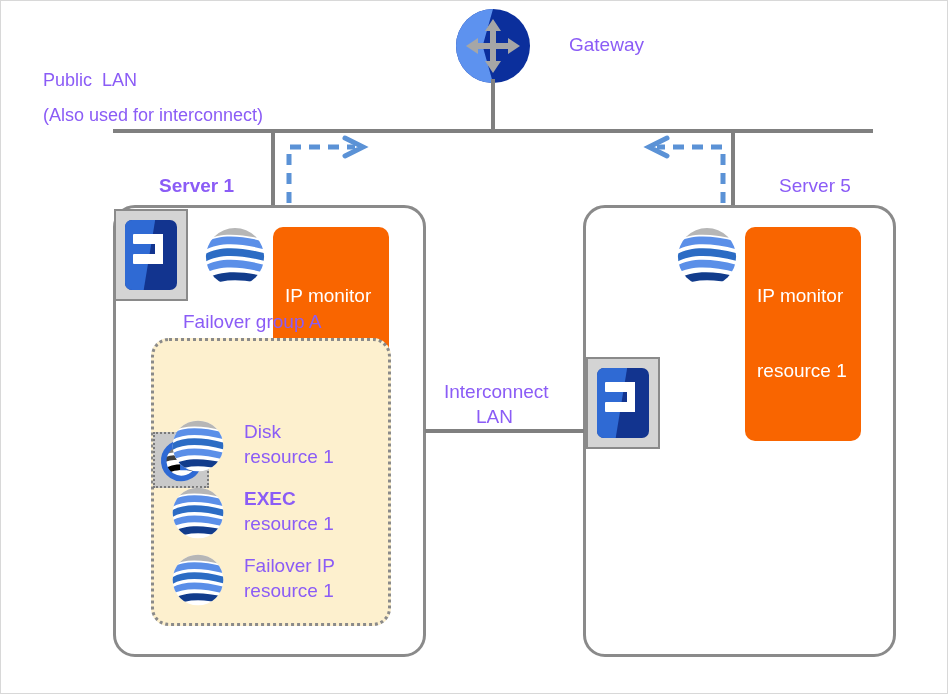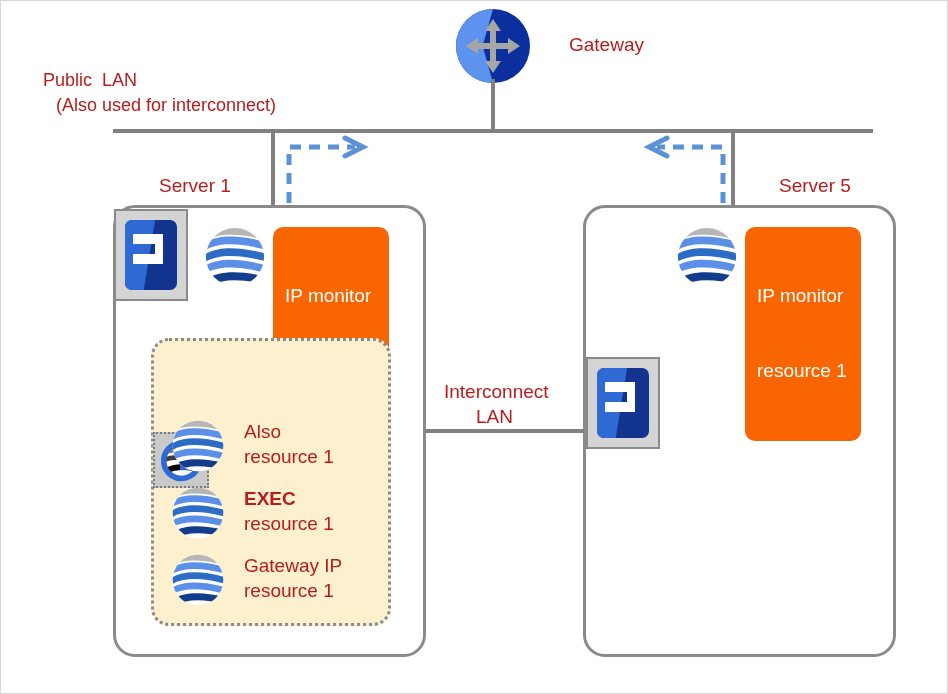--- a/index.html
+++ b/index.html
@@ -16,21 +16,21 @@
     height: 694px;
     background: #ffffff;
     border: 1px solid #d8d8d8;
     box-sizing: border-box;
     overflow: hidden;
   }
   .abs { position: absolute; }
 
   
   .label {
-    color: #b91c1c;
+    color: #8b5cf6;
     font-size: 19px;
     line-height: 25px;
     white-space: pre;
   }
   .label-lan {
     font-size: 18px;
     line-height: 26px;
   }
 
   
@@ -169,38 +169,38 @@
 
         <polygon points="64,37 52,45 52,40 37,40 37,34 52,34 52,29"></polygon>
       </g>
     </svg>
   </div>
   <div class="abs label" style="left:568px; top:31px;">Gateway</div>
 
   <div class="abs vwire" style="left:490px; top:78px; height:53px;"></div>
 
   <div class="abs label label-lan" style="left:42px; top:66px;">Public  LAN</div>
-  <div class="abs label label-lan" style="left:42px; top:91px;margin-left:13px;">(Also used for interconnect)</div>
+  <div class="abs label label-lan" style="left:42px; top:101px;">(Also used for interconnect)</div>
 
   <div class="abs hbar" style="left:112px; top:128px; width:760px;"></div>
 
   <div class="abs vwire" style="left:270px; top:131px; height:76px;"></div>
   <div class="abs vwire" style="left:730px; top:131px; height:76px;"></div>
 
   <svg class="abs arrow-svg" style="left:282px; top:136px;" width="96" height="72" viewBox="0 0 96 72">
     <path d="M6 66 L6 10 L72 10" fill="none" stroke="#5b92d6" stroke-width="5" stroke-dasharray="11 8" stroke-linecap="butt"></path>
     <polyline points="62,1 80,10 62,19" fill="none" stroke="#5b92d6" stroke-width="5" stroke-linecap="round" stroke-linejoin="miter"></polyline>
   </svg>
 
   <svg class="abs arrow-svg" style="left:636px; top:136px;" width="96" height="72" viewBox="0 0 96 72">
     <path d="M86 66 L86 10 L20 10" fill="none" stroke="#5b92d6" stroke-width="5" stroke-dasharray="11 8" stroke-linecap="butt"></path>
     <polyline points="30,1 12,10 30,19" fill="none" stroke="#5b92d6" stroke-width="5" stroke-linecap="round" stroke-linejoin="miter"></polyline>
   </svg>
 
-  <div class="abs label" style="left:158px; top:172px;">Server 1</div>
+  <div class="abs label" style="left:158px; top:172px;font-weight:bold;">Server 1</div>
   <div class="abs label" style="left:778px; top:172px;">Server 5</div>
 
   <div class="abs server-box" style="left:112px; top:204px; width:313px; height:452px;"></div>
 
   <div class="abs srv-icon" style="left:113px; top:208px;">
     <div class="srv-inner">
       <div class="srv-bar b1"></div>
       <div class="srv-bar b2"></div>
       <div class="srv-stem"></div>
     </div>
@@ -220,20 +220,21 @@
       <path d="M-6 54 C 10 40, 34 40, 70 50 L70 42 C 34 32, 10 32, -6 46 Z" fill="#5b8fe8"></path>
       <path d="M-6 70 C 10 54, 34 52, 70 62 L70 54 C 34 44, 10 46, -6 60 Z" fill="#123c8c"></path>
     </g>
   </svg>
 
   <div class="abs badge" style="left:272px; top:226px; width:116px;">
     <div>IP monitor</div>
     <div>resource 1</div>
   </div>
 
+  <div class="abs label" style="left:182px; top:308px;">Failover group A</div>
 
   <div class="abs fgroup" style="left:150px; top:337px; width:240px; height:288px;"></div>
 
   <div class="abs group-icon" style="left:152px; top:339px;">
     <svg width="52" height="52" viewBox="0 0 56 56">
       <defs>
         <clipPath id="ggclip">
             <circle cx="27" cy="28" r="18"></circle>
           </clipPath>
       </defs>
@@ -256,21 +257,21 @@
       </defs>
     <g clip-path="url(#gclipA)">
       <rect x="-4" y="-4" width="72" height="72" fill="#ffffff"></rect>
       <path d="M-6 20 C 10 6, 34 6, 70 16 L70 -8 L-6 -8 Z" fill="#b6b6b6"></path>
       <path d="M-6 30 C 10 16, 34 16, 70 26 L70 18 C 34 8, 10 8, -6 22 Z" fill="#5b8fe8"></path>
       <path d="M-6 42 C 10 28, 34 28, 70 38 L70 30 C 34 20, 10 20, -6 34 Z" fill="#2c6cc4"></path>
       <path d="M-6 54 C 10 40, 34 40, 70 50 L70 42 C 34 32, 10 32, -6 46 Z" fill="#5b8fe8"></path>
       <path d="M-6 70 C 10 54, 34 52, 70 62 L70 54 C 34 44, 10 46, -6 60 Z" fill="#123c8c"></path>
     </g>
   </svg>
-  <div class="abs label" style="left:243px; top:418px;">Also</div>
+  <div class="abs label" style="left:243px; top:418px;">Disk</div>
   <div class="abs label" style="left:243px; top:443px;">resource 1</div>
 
   <svg class="abs globe" style="left:170px; top:485px;" width="54" height="54" viewBox="0 0 64 64">
     <defs>
         <clipPath id="gclipB">
           <circle cx="32" cy="32" r="30"></circle>
         </clipPath>
       </defs>
     <g clip-path="url(#gclipB)">
       <rect x="-4" y="-4" width="72" height="72" fill="#ffffff"></rect>
@@ -292,21 +293,21 @@
       </defs>
     <g clip-path="url(#gclipC)">
       <rect x="-4" y="-4" width="72" height="72" fill="#ffffff"></rect>
       <path d="M-6 20 C 10 6, 34 6, 70 16 L70 -8 L-6 -8 Z" fill="#b6b6b6"></path>
       <path d="M-6 30 C 10 16, 34 16, 70 26 L70 18 C 34 8, 10 8, -6 22 Z" fill="#5b8fe8"></path>
       <path d="M-6 42 C 10 28, 34 28, 70 38 L70 30 C 34 20, 10 20, -6 34 Z" fill="#2c6cc4"></path>
       <path d="M-6 54 C 10 40, 34 40, 70 50 L70 42 C 34 32, 10 32, -6 46 Z" fill="#5b8fe8"></path>
       <path d="M-6 70 C 10 54, 34 52, 70 62 L70 54 C 34 44, 10 46, -6 60 Z" fill="#123c8c"></path>
     </g>
   </svg>
-  <div class="abs label" style="left:243px; top:552px;">Gateway IP</div>
+  <div class="abs label" style="left:243px; top:552px;">Failover IP</div>
   <div class="abs label" style="left:243px; top:577px;">resource 1</div>
 
   <div class="abs server-box" style="left:582px; top:204px; width:313px; height:452px;"></div>
 
   <div class="abs srv-icon" style="left:585px; top:208px;">
     <div class="srv-inner">
       <div class="srv-bar b1"></div>
       <div class="srv-bar b2"></div>
       <div class="srv-stem"></div>
     </div>

